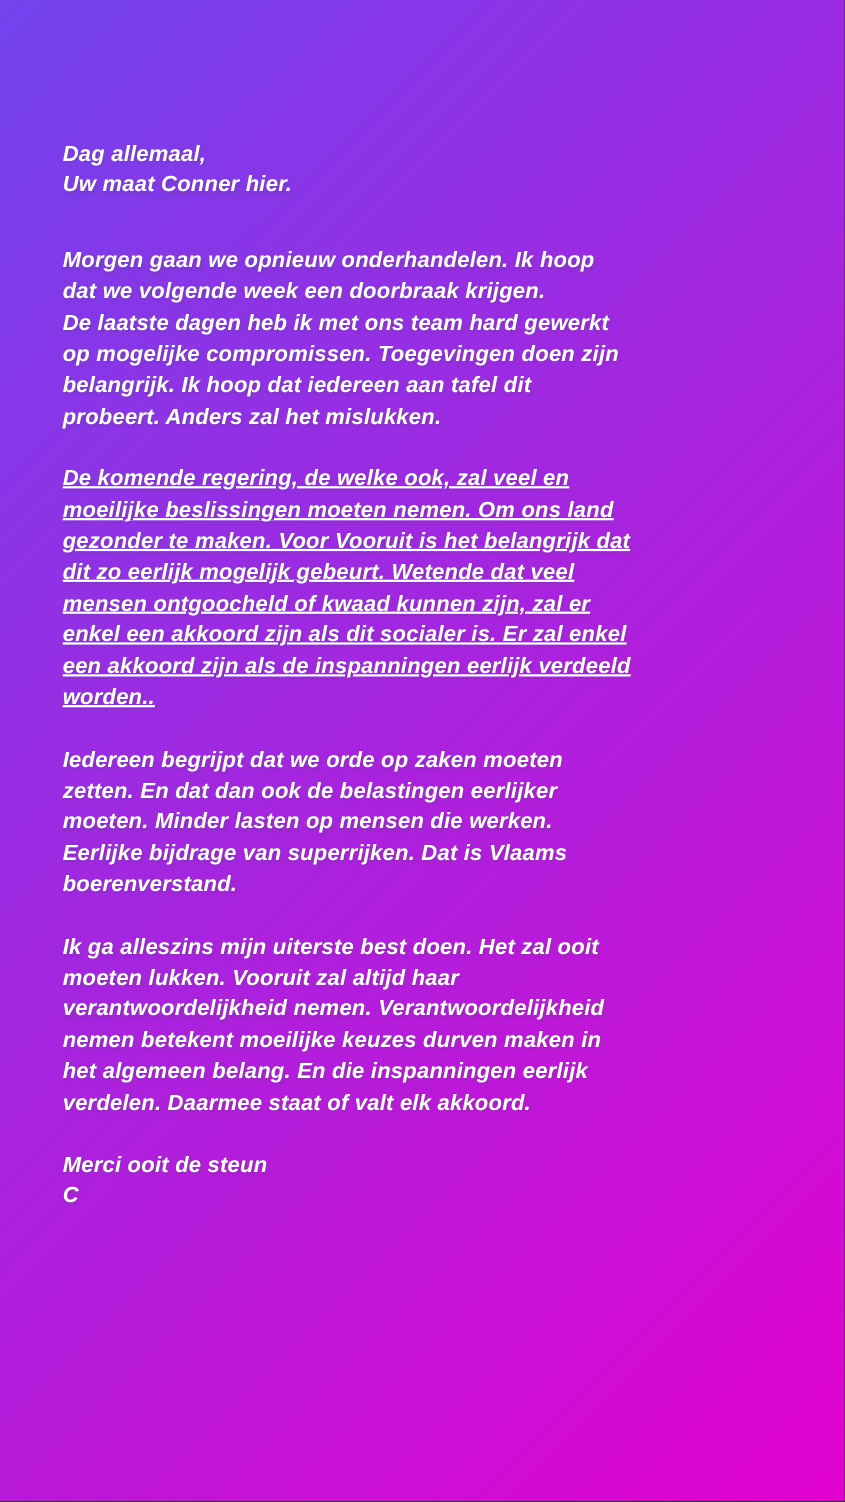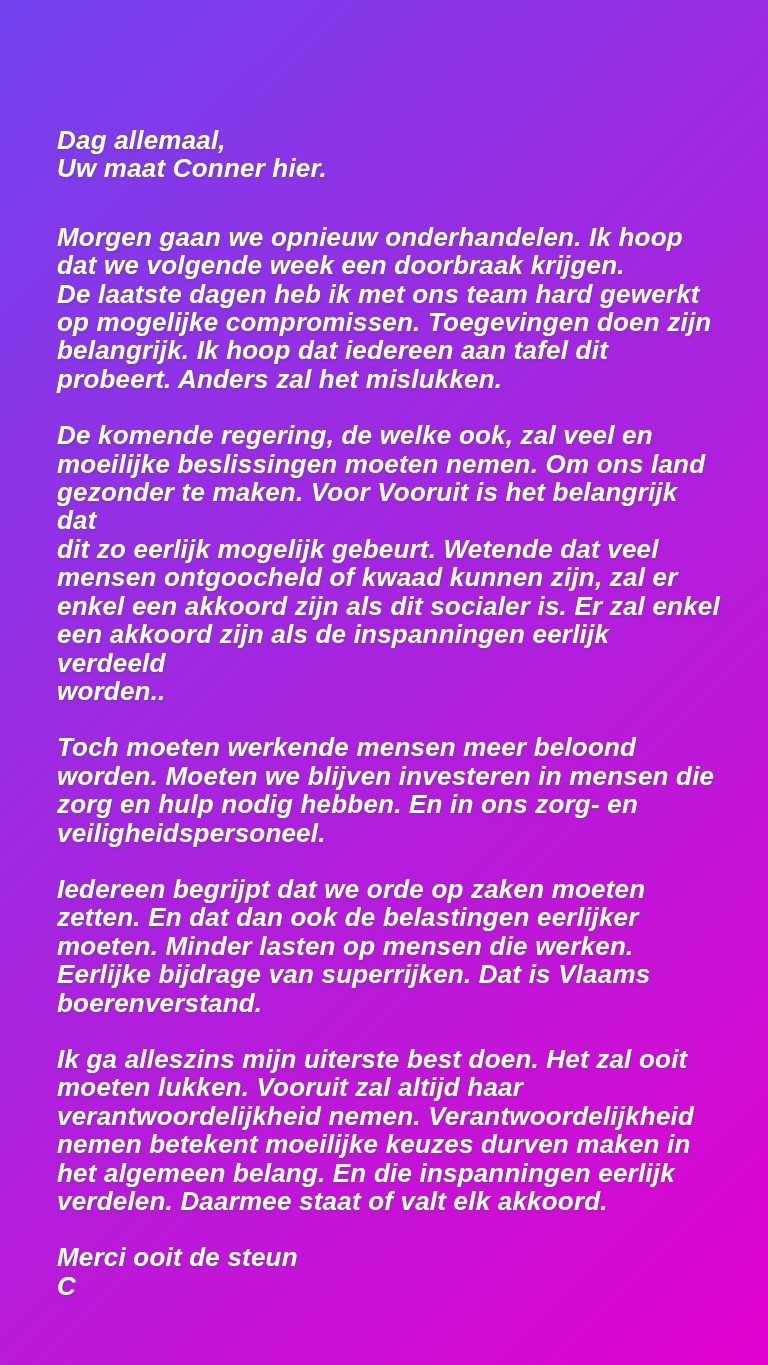--- a/index.html
+++ b/index.html
@@ -16,52 +16,48 @@
     padding: 126px 48px 0 57px;
     
     background: #a020dd;
   }
   .text-block p {
     margin: 0 0 28px 0;
     white-space: pre-line;
     font-family: "Liberation Sans", sans-serif;
     font-weight: 700;
     font-style: italic;
-    font-size: 26px;
+    font-size: 20px;
     line-height: 28.4px;
     color: #ffffff;
     text-shadow: 1px 2px 2px rgba(90, 80, 110, 0.45);
     letter-spacing: 0.2px;
   }
 </style>
 </head>
 <body>
 
 <div class="story" style="background: linear-gradient(135deg, rgb(114, 67, 238) 0%, rgb(226, 2, 206) 100%);">
   <div class="text-block">
     <p style="color: rgb(255, 255, 255);">Dag allemaal,
 Uw maat Conner hier.</p>
     <p style="color: rgb(255, 255, 255); margin-top: 40px;">Morgen gaan we opnieuw onderhandelen. Ik hoop
 dat we volgende week een doorbraak krijgen.
 De laatste dagen heb ik met ons team hard gewerkt
 op mogelijke compromissen. Toegevingen doen zijn
 belangrijk. Ik hoop dat iedereen aan tafel dit
 probeert. Anders zal het mislukken.</p>
-    <p style="color: rgb(255, 255, 255);">De komende regering, de welke ook, zal veel en
+    <p style="color: rgb(255, 255, 255); text-decoration: underline;">De komende regering, de welke ook, zal veel en
 moeilijke beslissingen moeten nemen. Om ons land
 gezonder te maken. Voor Vooruit is het belangrijk dat
 dit zo eerlijk mogelijk gebeurt. Wetende dat veel
 mensen ontgoocheld of kwaad kunnen zijn, zal er
 enkel een akkoord zijn als dit socialer is. Er zal enkel
 een akkoord zijn als de inspanningen eerlijk verdeeld
 worden..</p>
-    <p style="color: rgb(255, 255, 255);">Toch moeten werkende mensen meer beloond
-worden. Moeten we blijven investeren in mensen die
-zorg en hulp nodig hebben. En in ons zorg- en
-veiligheidspersoneel.</p>
     <p style="color: rgb(255, 255, 255);">Iedereen begrijpt dat we orde op zaken moeten
 zetten. En dat dan ook de belastingen eerlijker
 moeten. Minder lasten op mensen die werken.
 Eerlijke bijdrage van superrijken. Dat is Vlaams
 boerenverstand.</p>
     <p style="color: rgb(255, 255, 255); font-style: italic;">Ik ga alleszins mijn uiterste best doen. Het zal ooit
 moeten lukken. Vooruit zal altijd haar
 verantwoordelijkheid nemen. Verantwoordelijkheid
 nemen betekent moeilijke keuzes durven maken in
 het algemeen belang. En die inspanningen eerlijk

